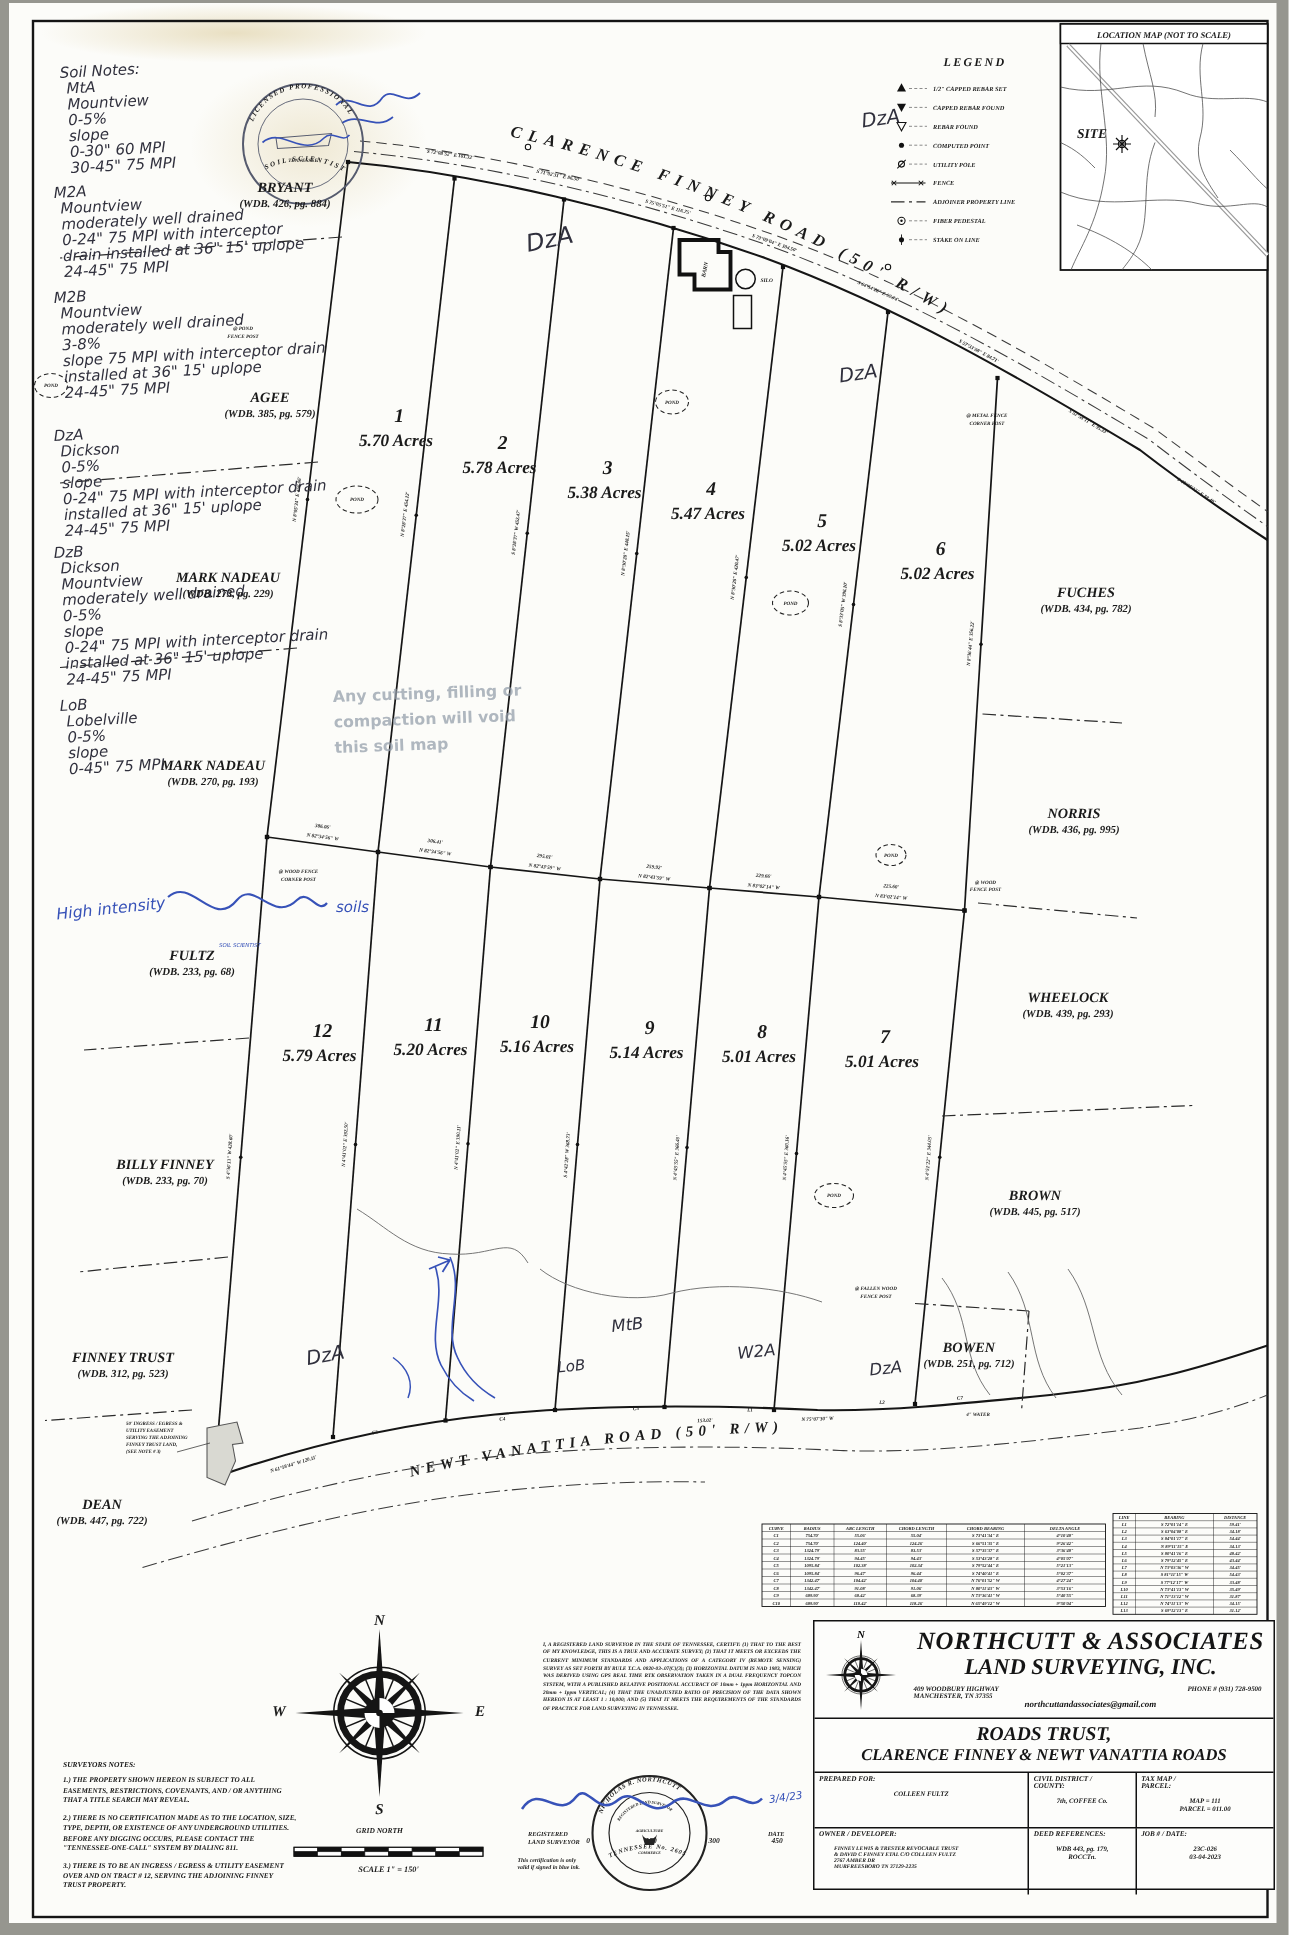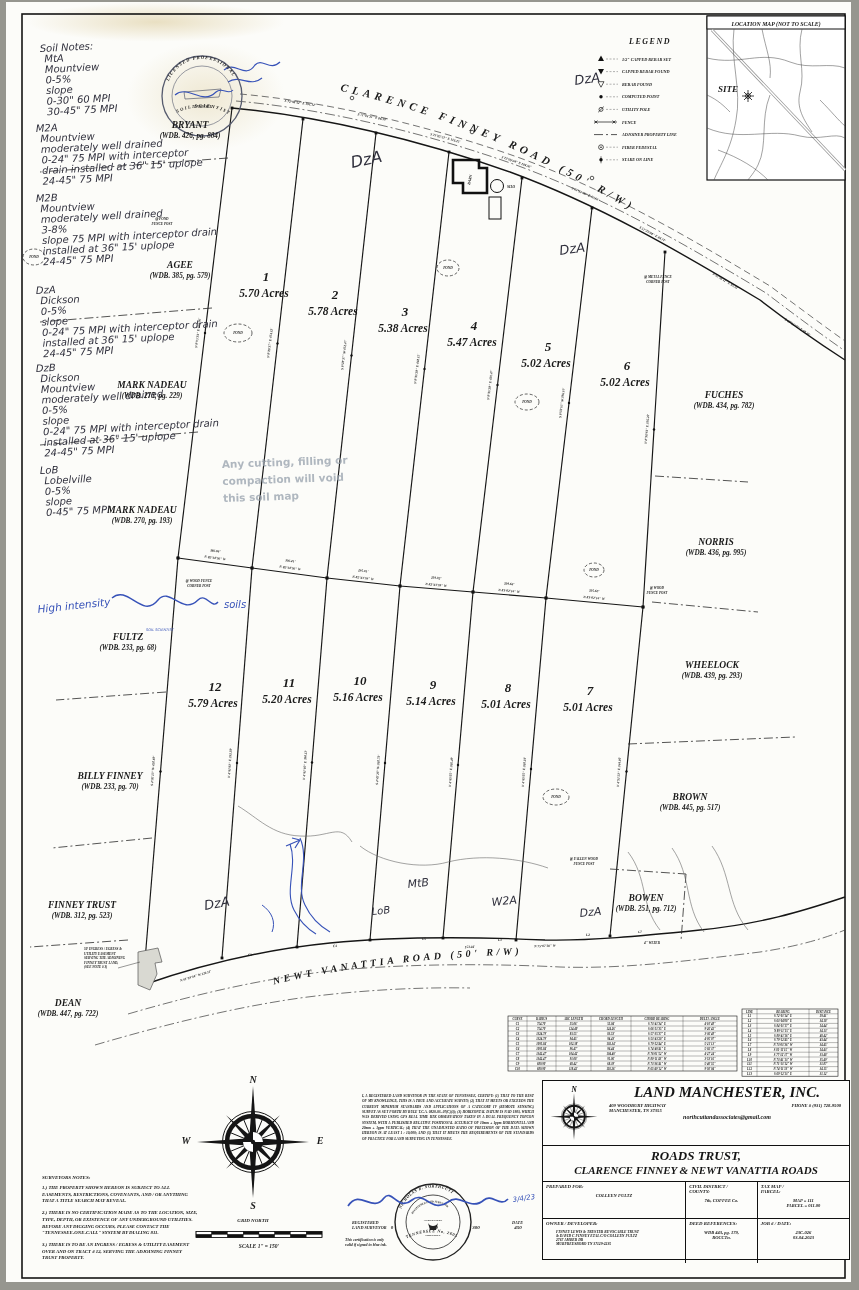--- a/index.html
+++ b/index.html
@@ -695,21 +695,22 @@
               <circle cx="32" cy="36" r="11.96" fill="none" stroke="#151515" stroke-width="2.0700000000000003"></circle>
               <circle cx="32" cy="36" r="14.030000000000001" fill="none" stroke="#151515" stroke-width="0.46"></circle>
               <circle cx="32" cy="36" r="4.6000000000000005" fill="#151515"></circle>
               <path d="M 32,36 L 32,31.4 A 4.6000000000000005 4.6000000000000005 0 0 1 36.6,36 Z" fill="#fff"></path>
               <path d="M 32,36 L 32,40.6 A 4.6000000000000005 4.6000000000000005 0 0 1 27.4,36 Z" fill="#fff"></path>
               <circle cx="32" cy="36" r="1.0120000000000002" fill="#151515"></circle>
             </g>
         </svg>
       </div>
       <div class="tb-firm">
-        <div class="tb-name2">LAND MANCHESTER, INC.</div>
+        <div class="tb-name">NORTHCUTT &amp; ASSOCIATES</div>
+        <div class="tb-name2">LAND SURVEYING, INC.</div>
         <div class="tb-addr">
           <span><span>409 WOODBURY HIGHWAY</span><br><span>MANCHESTER, TN 37355</span></span>
           <span>PHONE # (931) 728-9500</span>
         </div>
         <div class="tb-email">northcuttandassociates@gmail.com</div>
       </div>
     </div>
     <div class="tb-row2">
       <div class="tb-t1">ROADS TRUST,</div>
       <div class="tb-t2">CLARENCE FINNEY &amp; NEWT VANATTIA ROADS</div>

